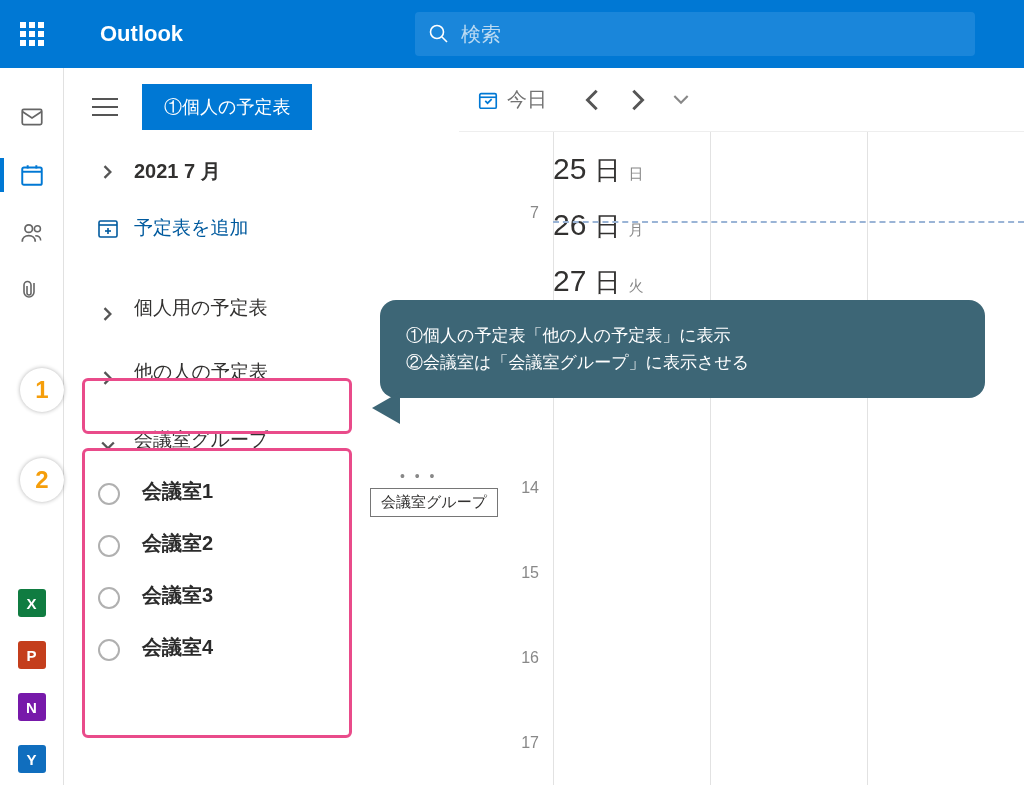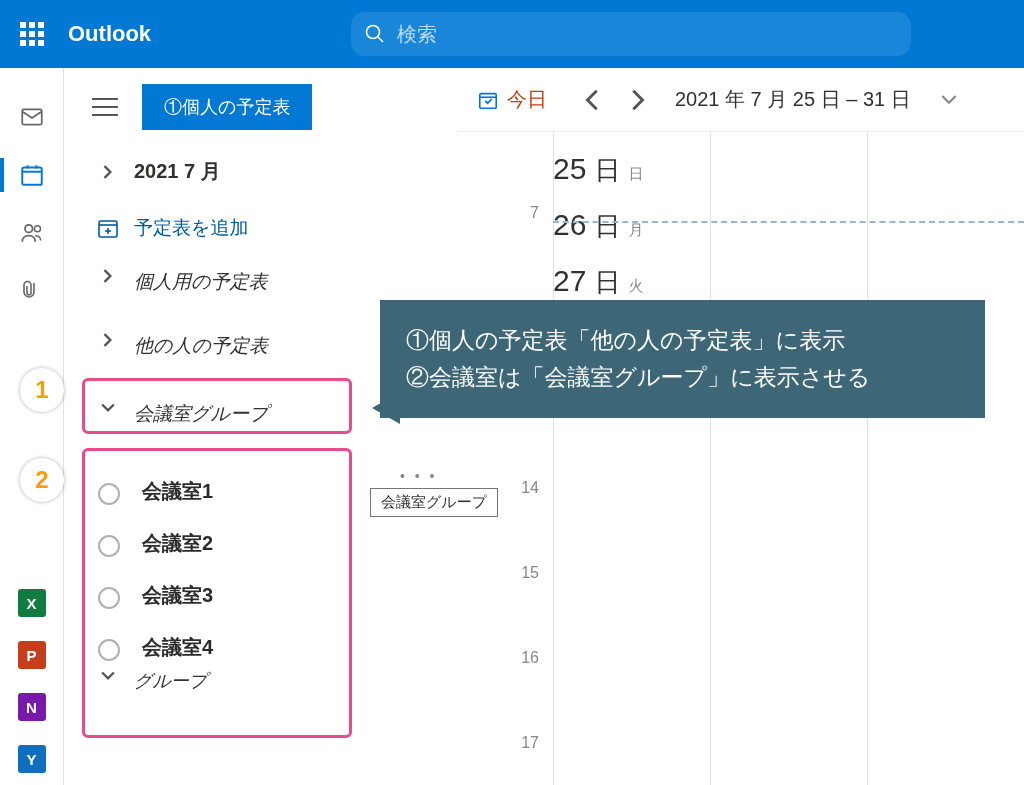--- a/index.html
+++ b/index.html
@@ -1,24 +1,24 @@
 <!DOCTYPE html>
 <html><head>
 <meta charset="utf-8">
 <style>
 * { box-sizing: border-box; margin: 0; padding: 0; }
 body { font-family: "Segoe UI", "Yu Gothic UI", Meiryo, sans-serif; background: #fff; width: 1024px; height: 785px; overflow: hidden; position: relative; }
 
 
-.topbar { height: 68px; background: #0078d4; display: flex; align-items: center; padding: 0 12px; color: #fff; }
+.topbar { height: 68px; background: #0078d4; display: flex; align-items: center; padding: 0 12px; color: #fff; gap: 32px; }
 .waffle { width: 40px; height: 40px; display: flex; align-items: center; justify-content: center; margin-right: 16px; cursor: pointer; }
 .waffle-grid { display: grid; grid-template-columns: repeat(3, 6px); grid-template-rows: repeat(3, 6px); gap: 3px; }
 .waffle-grid span { background: #fff; width: 6px; height: 6px; }
 .app-name { font-size: 22px; font-weight: 600; margin-right: 200px; }
-.search-wrap { flex: 0 0 560px; height: 44px; background: #1a86da; border-radius: 14px; display: flex; align-items: center; padding: 0 14px; }
+.search-wrap { flex: 0 0 560px; height: 44px; background: #1a86da; border-radius: 4px; display: flex; align-items: center; padding: 0 14px; }
 .search-wrap svg { margin-right: 12px; }
 .search-input { font-size: 20px; color: #cde4f5; opacity: .9; }
 
 
 .rail { position: absolute; left: 0; top: 68px; bottom: 0; width: 64px; border-right: 1px solid #e1e1e1; display: flex; flex-direction: column; align-items: center; padding-top: 22px; gap: 4px; }
 .rail-item { width: 64px; height: 54px; display: flex; align-items: center; justify-content: center; position: relative; cursor: pointer; }
 .rail-item.active::before { content: ""; position: absolute; left: 0; top: 10px; bottom: 10px; width: 4px; background: #0078d4; }
 .rail-bottom { margin-top: auto; padding-bottom: 12px; display: flex; flex-direction: column; gap: 24px; align-items: center; }
 .app-icon { width: 28px; height: 28px; border-radius: 3px; color: #fff; display: flex; align-items: center; justify-content: center; font-size: 15px; font-weight: 700; font-family: "Segoe UI", sans-serif; }
 .xl { background: #107c41; }
@@ -34,62 +34,62 @@
 .new-event-btn { margin-left: 24px; background: #0078d4; color: #fff; border: none; font-size: 18px; padding: 11px 22px; cursor: pointer; }
 
 .month-row { display: flex; align-items: center; padding-left: 28px; margin-bottom: 30px; cursor: pointer; }
 .chevron { width: 32px; display: flex; align-items: center; justify-content: center; }
 .month-label { font-size: 20px; font-weight: 600; color: #323130; margin-left: 10px; }
 
 .add-cal-row { display: flex; align-items: center; padding-left: 28px; margin-bottom: 28px; cursor: pointer; }
 .add-cal-icon { width: 32px; display: flex; justify-content: center; }
 .add-cal-label { font-size: 19px; color: #005a9e; margin-left: 10px; }
 
-.cal-group { display: flex; align-items: flex-start; padding-left: 28px; height: 52px; cursor: pointer; position: relative; font-style: italic; }
+.cal-group { display: flex; align-items: flex-end; padding-left: 28px; height: 52px; cursor: pointer; position: relative; }
 .cal-group-label { font-size: 19px; color: #323130; margin-left: 10px; }
 .cal-group.last .cal-group-label { font-size: 18px; }
 
 .highlight1 { position: absolute; left: 82px; top: 378px; width: 270px; height: 56px; border: 3px solid #e94b8a; border-radius: 6px; z-index: 5; pointer-events: none; }
 .highlight2 { position: absolute; left: 82px; top: 448px; width: 270px; height: 290px; border: 3px solid #e94b8a; border-radius: 6px; z-index: 5; pointer-events: none; }
 .badge { position: absolute; width: 44px; height: 44px; border-radius: 50%; background: #fff; box-shadow: 0 0 4px rgba(0,0,0,.3); display: flex; align-items: center; justify-content: center; font-size: 24px; font-weight: 700; z-index: 7; }
 .badge1 { left: 20px; top: 368px; color: #f59e0b; }
 .badge2 { left: 20px; top: 458px; color: #f59e0b; }
 
 .meeting-list { padding-left: 28px; }
 .meeting-item { display: flex; align-items: flex-end; height: 52px; cursor: pointer; }
 .radio-circle { width: 22px; height: 22px; border-radius: 50%; border: 2px solid #b0b0b0; margin-left: 6px; }
 .meeting-label { font-size: 20px; font-weight: 600; color: #2b2b2b; margin-left: 22px; }
 
 .ellipsis { position: absolute; left: 400px; top: 468px; color: #888; letter-spacing: 3px; font-size: 14px; }
 .tooltip { position: absolute; left: 370px; top: 488px; background: #fff; border: 1px solid #767676; padding: 4px 10px; font-size: 15px; color: #323130; z-index: 6; }
 
 
 .main-top { position: absolute; left: 459px; top: 68px; right: 0; height: 64px; display: flex; align-items: center; padding-left: 18px; border-bottom: 1px solid #eee; }
-.today-wrap { display: flex; align-items: center; color: #c2410c; cursor: pointer; margin-right: 24px; }
+.today-wrap { display: flex; align-items: center; color: #737373; cursor: pointer; margin-right: 24px; }
 .today-label { font-size: 20px; margin-left: 8px; }
 .arrow-btn { width: 44px; height: 44px; display: flex; align-items: center; justify-content: center; cursor: pointer; }
 .date-range { font-size: 20px; color: #323130; margin: 0 16px; }
 
 
 .calview { position: absolute; left: 459px; top: 132px; right: 0; bottom: 0; }
 .day-header { position: absolute; left: 94px; top: 0; right: 0; height: 60px; display: flex; flex-direction: column; }
 .day-col { flex: 1; display: flex; align-items: baseline; padding-top: 20px; }
 .day-num { font-size: 30px; color: #323130; }
 .day-dow { font-size: 26px; color: #323130; margin-left: 8px; }
 .day-sub { font-size: 15px; color: #888; margin-left: 8px; align-self: flex-end; margin-bottom: 4px; }
 .time-col { position: absolute; left: 0; top: 72px; width: 94px; text-align: right; padding-right: 14px; }
 .time-slot { height: 85px; font-size: 16px; color: #888; position: relative; }
 .grid-lines { position: absolute; left: 94px; top: 72px; right: 0; bottom: 0; }
 .grid-v1 { position: absolute; left: 0; top: -72px; width: 1px; height: 1000px; background: #e2e2e2; }
 .grid-v2 { position: absolute; left: 33.33%; top: -72px; width: 1px; height: 1000px; background: #e2e2e2; }
 .grid-v3 { position: absolute; left: 66.66%; top: -72px; width: 1px; height: 1000px; background: #e2e2e2; }
 .dashed-line { position: absolute; left: 94px; top: 89px; right: 0; border-top: 2px dashed #9ab4d6; }
 
 
-.callout { position: absolute; left: 380px; top: 300px; width: 605px; background: #3d6676; color: #fff; border-radius: 0; padding: 22px 26px; font-size: 23px; line-height: 1.6; z-index: 10; }
+.callout { position: absolute; left: 380px; top: 300px; width: 605px; background: #3d6676; color: #fff; border-radius: 16px; padding: 22px 26px; font-size: 17px; line-height: 1.6; z-index: 10; }
 .callout::before { content: ""; position: absolute; left: -24px; top: 92px; border: 16px solid transparent; border-right-color: #3d6676; border-right-width: 28px; }
 </style>
 </head>
 <body>
 
 <div class="topbar">
   <div class="waffle">
     <div class="waffle-grid">
         <span></span>
         <span></span>
@@ -224,28 +224,20 @@
         <span class="meeting-label">会議室3</span>
       </div>
     <div class="meeting-item">
         <span class="radio-circle"></span>
         <span class="meeting-label">会議室4</span>
       </div>
   </div>
 
   <div style="height:8px"></div>
 
-  <div class="cal-group last">
-    <span class="chevron">
-        <svg width="14" height="14" viewBox="0 0 12 12">
-          <path d="M1 3l5 5 5-5" stroke="#555" stroke-width="2" fill="none"></path>
-        </svg>
-      </span>
-    <span class="cal-group-label">グループ</span>
-  </div>
 </div>
 
 <div class="highlight1"></div>
 <div class="highlight2"></div>
 <div class="badge badge1">1</div>
 <div class="badge badge2">2</div>
 
 <div class="ellipsis">• • •</div>
 <div class="tooltip">会議室グループ</div>
 
@@ -261,21 +253,20 @@
   <div class="arrow-btn">
       <svg width="22" height="22" viewBox="0 0 12 12">
         <path d="M8 1L3 6l5 5" stroke="#555" stroke-width="1.6" fill="none"></path>
       </svg>
     </div>
   <div class="arrow-btn">
       <svg width="22" height="22" viewBox="0 0 12 12">
         <path d="M4 1l5 5-5 5" stroke="#555" stroke-width="1.6" fill="none"></path>
       </svg>
     </div>
-  <div class="date-range">2021 年 7 月 25 日 – 31 日</div>
   <div class="arrow-btn">
       <svg width="16" height="16" viewBox="0 0 12 12">
         <path d="M1 3l5 5 5-5" stroke="#888" stroke-width="1.6" fill="none"></path>
       </svg>
     </div>
 </div>
 
 <div class="calview">
   <div class="day-header">
     <div class="day-col">

